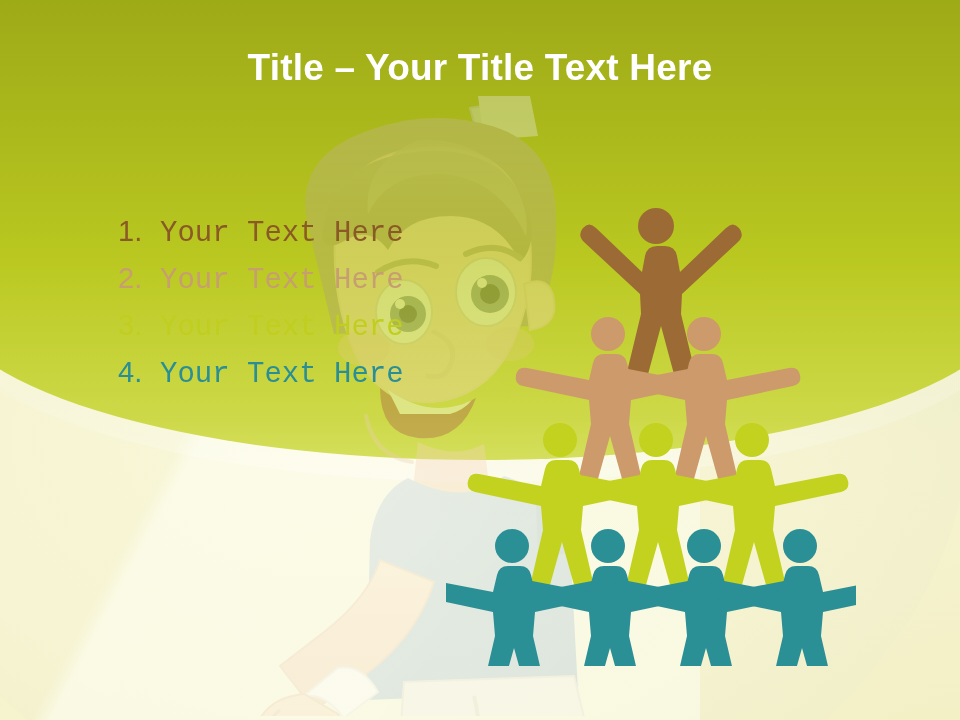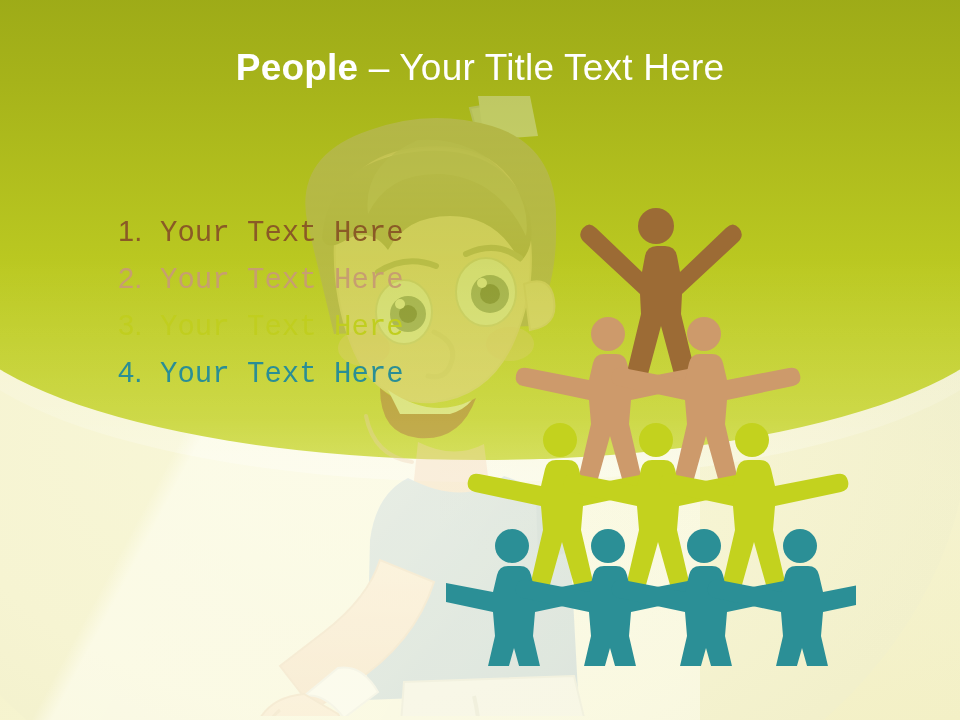--- a/index.html
+++ b/index.html
@@ -80,21 +80,21 @@
     top: 45px;
     width: 960px;
     text-align: center;
     color: #ffffff;
     font-size: 37px;
     line-height: 46px;
     letter-spacing: 0.2px;
     white-space: nowrap;
   }
   .title .strong { font-weight: bold; }
-  .title .light  { font-weight: normal; }
+  .title .light  { font-weight: bold; }
 
   
   .boy {
     position: absolute;
     left: 238px;
     top: 96px;
     width: 470px;
     height: 620px;
     opacity: 0.34;
   }
@@ -275,16 +275,16 @@
 
     <g fill="#2b8f96">
       <use href="#figArmsOut" x="66" y="396"></use>
       <use href="#figArmsOut" x="162" y="396"></use>
       <use href="#figArmsOut" x="258" y="396"></use>
       <use href="#figArmsOut" x="354" y="396"></use>
     </g>
   </svg>
 
   <div class="title">
-    <span class="strong">People</span><span class="light"> – Your Title Text Here</span>
+    <span class="strong">Title</span><span class="light"> – Your Title Text Here</span>
   </div>
 
 </div>
 
 </body></html>

